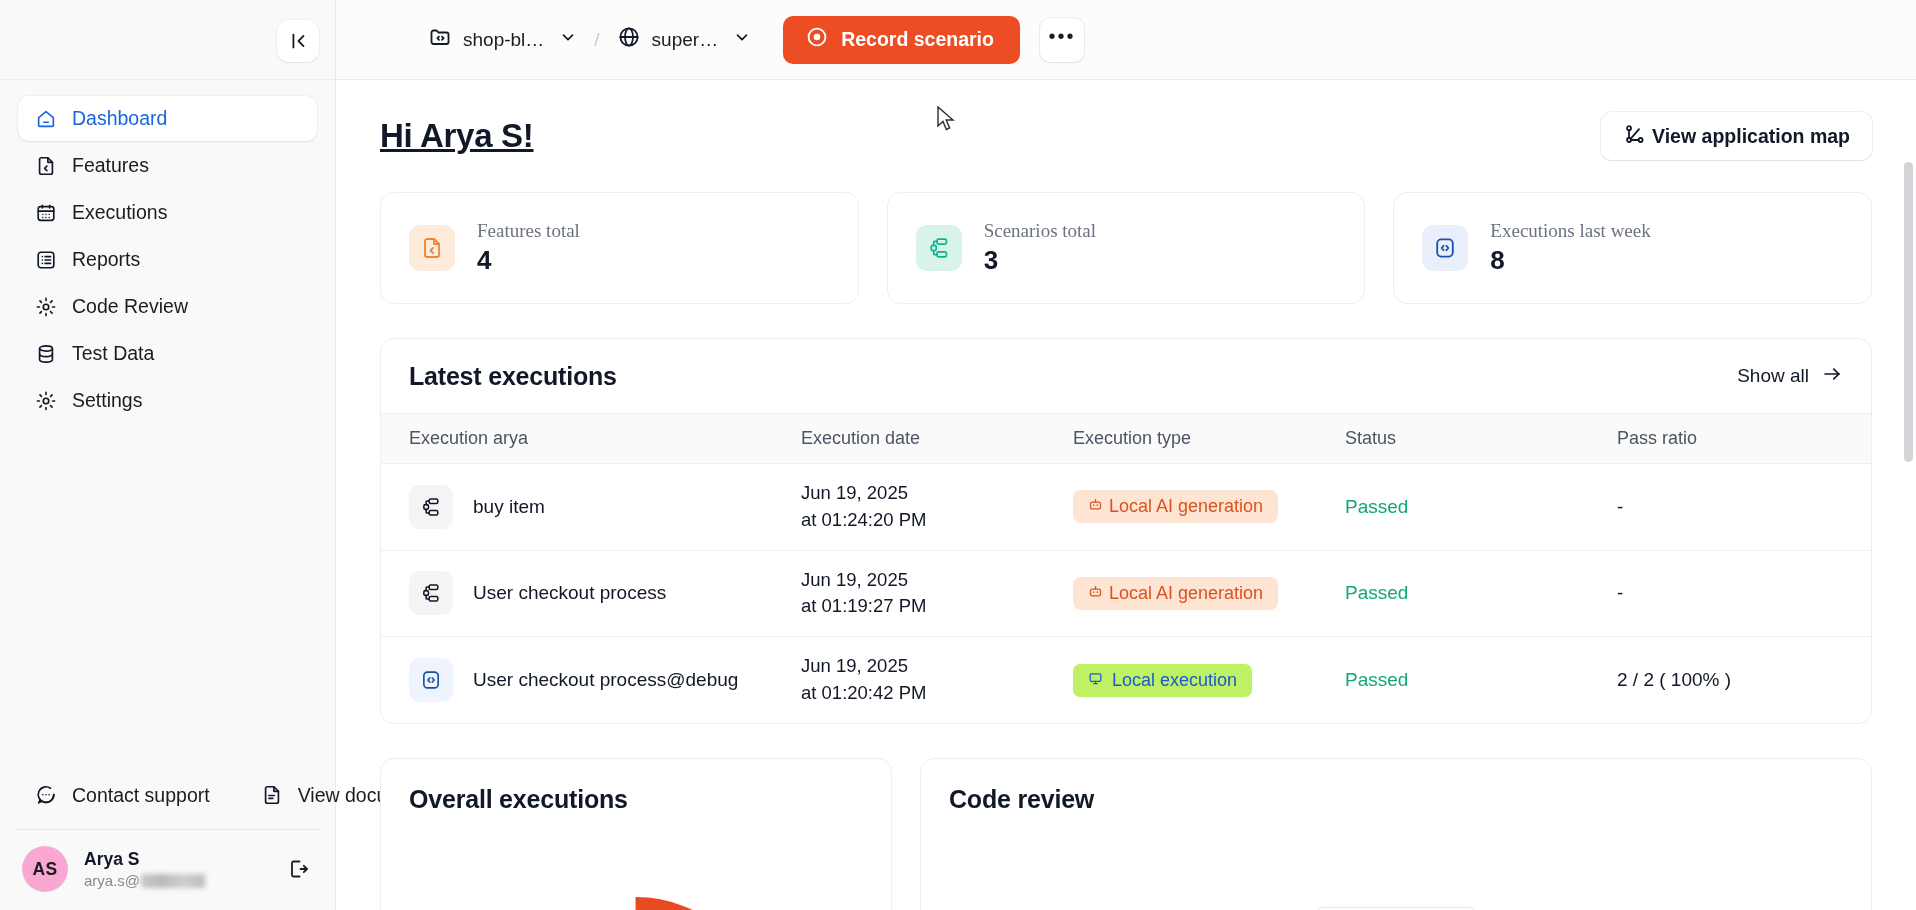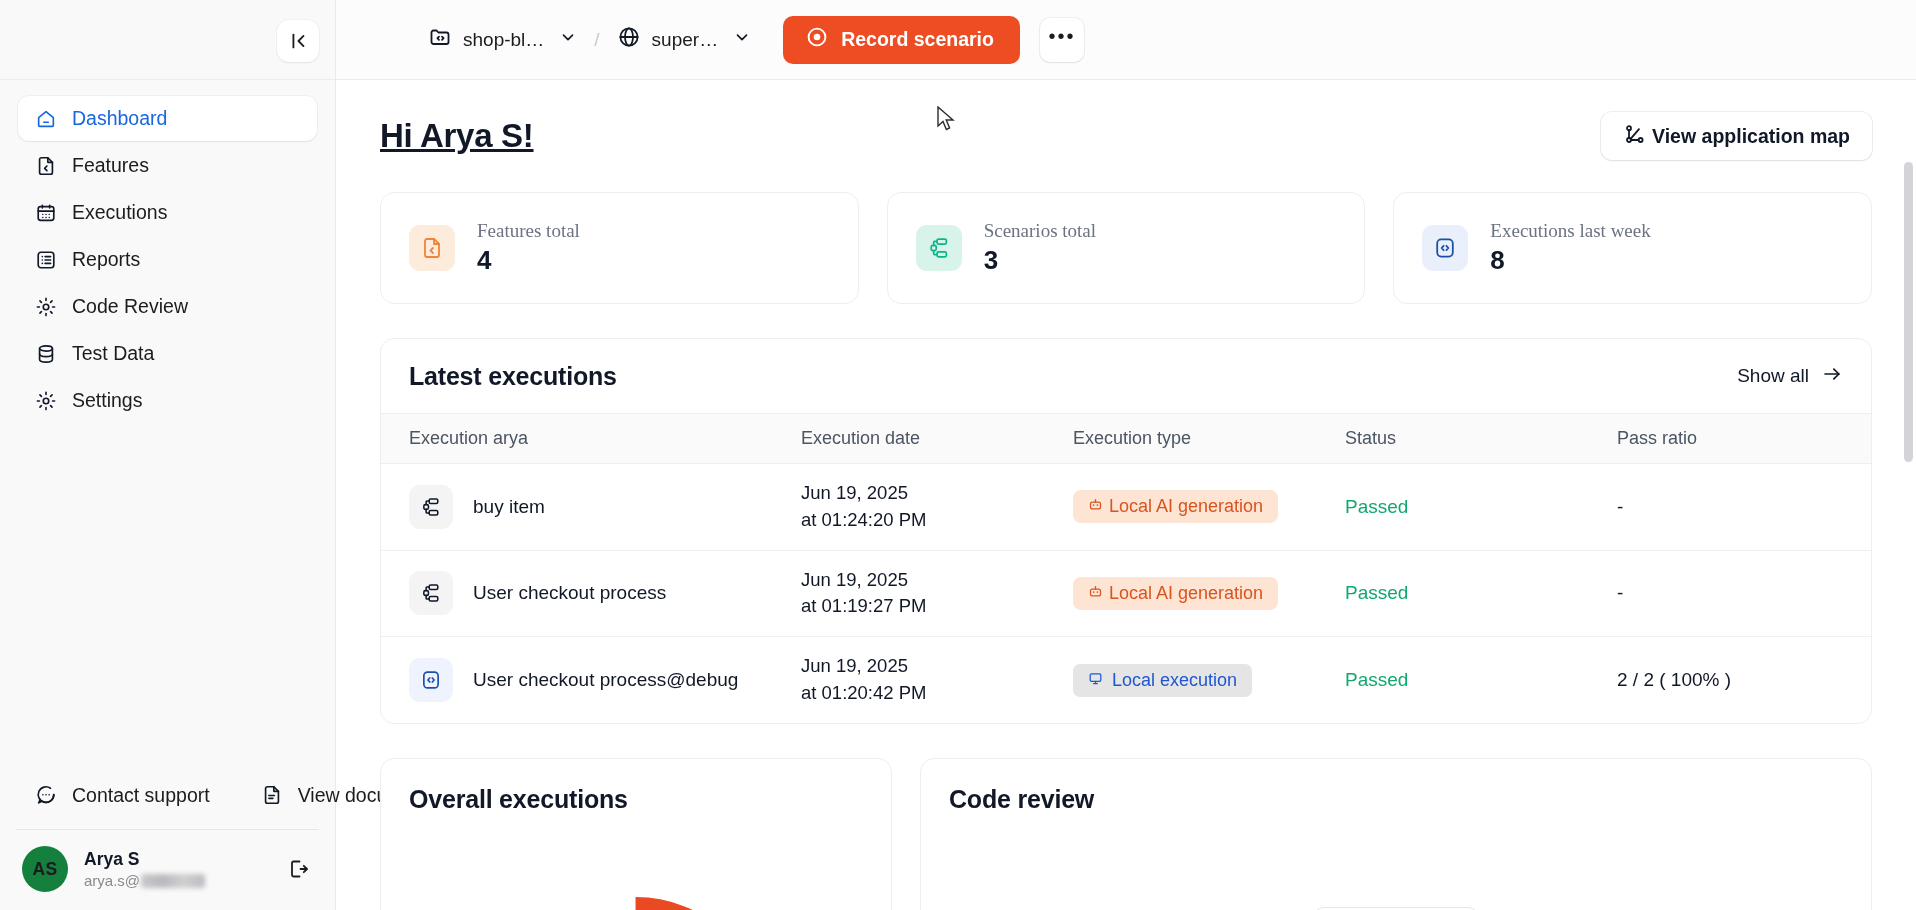--- a/index.html
+++ b/index.html
@@ -39,21 +39,21 @@
   .sidebar-bottom { margin-top: auto; }
   .sidebar-links { padding: 0 18px 14px 18px; display: flex; flex-direction: row; gap: 18px; text-align: right; }
   .sidebar-links .nav-item { height: 40px; }
   .divider { height: 1px; background: #e6e6e8; margin: 0 16px; }
   .user-row {
     display: flex; align-items: center; gap: 16px;
     padding: 16px 22px 18px 22px;
   }
   .avatar {
     width: 46px; height: 46px; flex: 0 0 46px;
-    border-radius: 50%; background: #15803d;
+    border-radius: 50%; background: #f9a8d4;
     display: flex; align-items: center; justify-content: center;
     font-size: 17.5px; font-weight: 700; color: #1c1c1e;
     letter-spacing: .3px;
     text-align: center;
   }
   .user-meta { display: flex; flex-direction: column; gap: 2px; min-width: 0; }
   .user-name { font-size: 17.5px; font-weight: 700; color: #111827; }
   .user-email { font-size: 15px; color: #8a8a8e; display: flex; align-items: center; }
   .email-redact {
     display: inline-block; width: 64px; height: 14px;
@@ -172,21 +172,21 @@
   }
   .row-icon.scenario { background: #f4f4f5; }
   .row-icon.debug { background: #eef3fd; }
   .date-cell { line-height: 1.45; font-size: 18.5px; }
   .chip {
     display: inline-flex; align-items: center; gap: 9px;
     height: 33px; padding: 0 15px; border-radius: 8px;
     font-size: 18px; white-space: nowrap;
   }
   .chip.ai { background: #fde4d3; color: #d9541f; gap: 6px; }
-  .chip.local { background: #e5e5e5; color: #1f57d0; border-radius: 7px; }
+  .chip.local { background: #bef264; color: #1f57d0; border-radius: 7px; }
   .status-pass { color: #11a86f; font-size: 19px; }
   .dash { color: #111827; }
 
   .bottom-row { display: flex; gap: 28px; margin-top: 34px; }
   .bcard { border: 1px solid #eeeef0; border-radius: 14px; background: #fff; padding: 26px 28px; }
   .bcard.overall { flex: 0 0 512px; height: 330px; position: relative; overflow: hidden; }
   .bcard.codereview { flex: 1 1 auto; height: 330px; position: relative; overflow: hidden; }
   .bcard-title { font-size: 25px; font-weight: 700; letter-spacing: -.2px; }
   .donut-wrap { position: absolute; left: 0; right: 0; top: 118px; display:flex; justify-content:center; }
   .mock-window {

